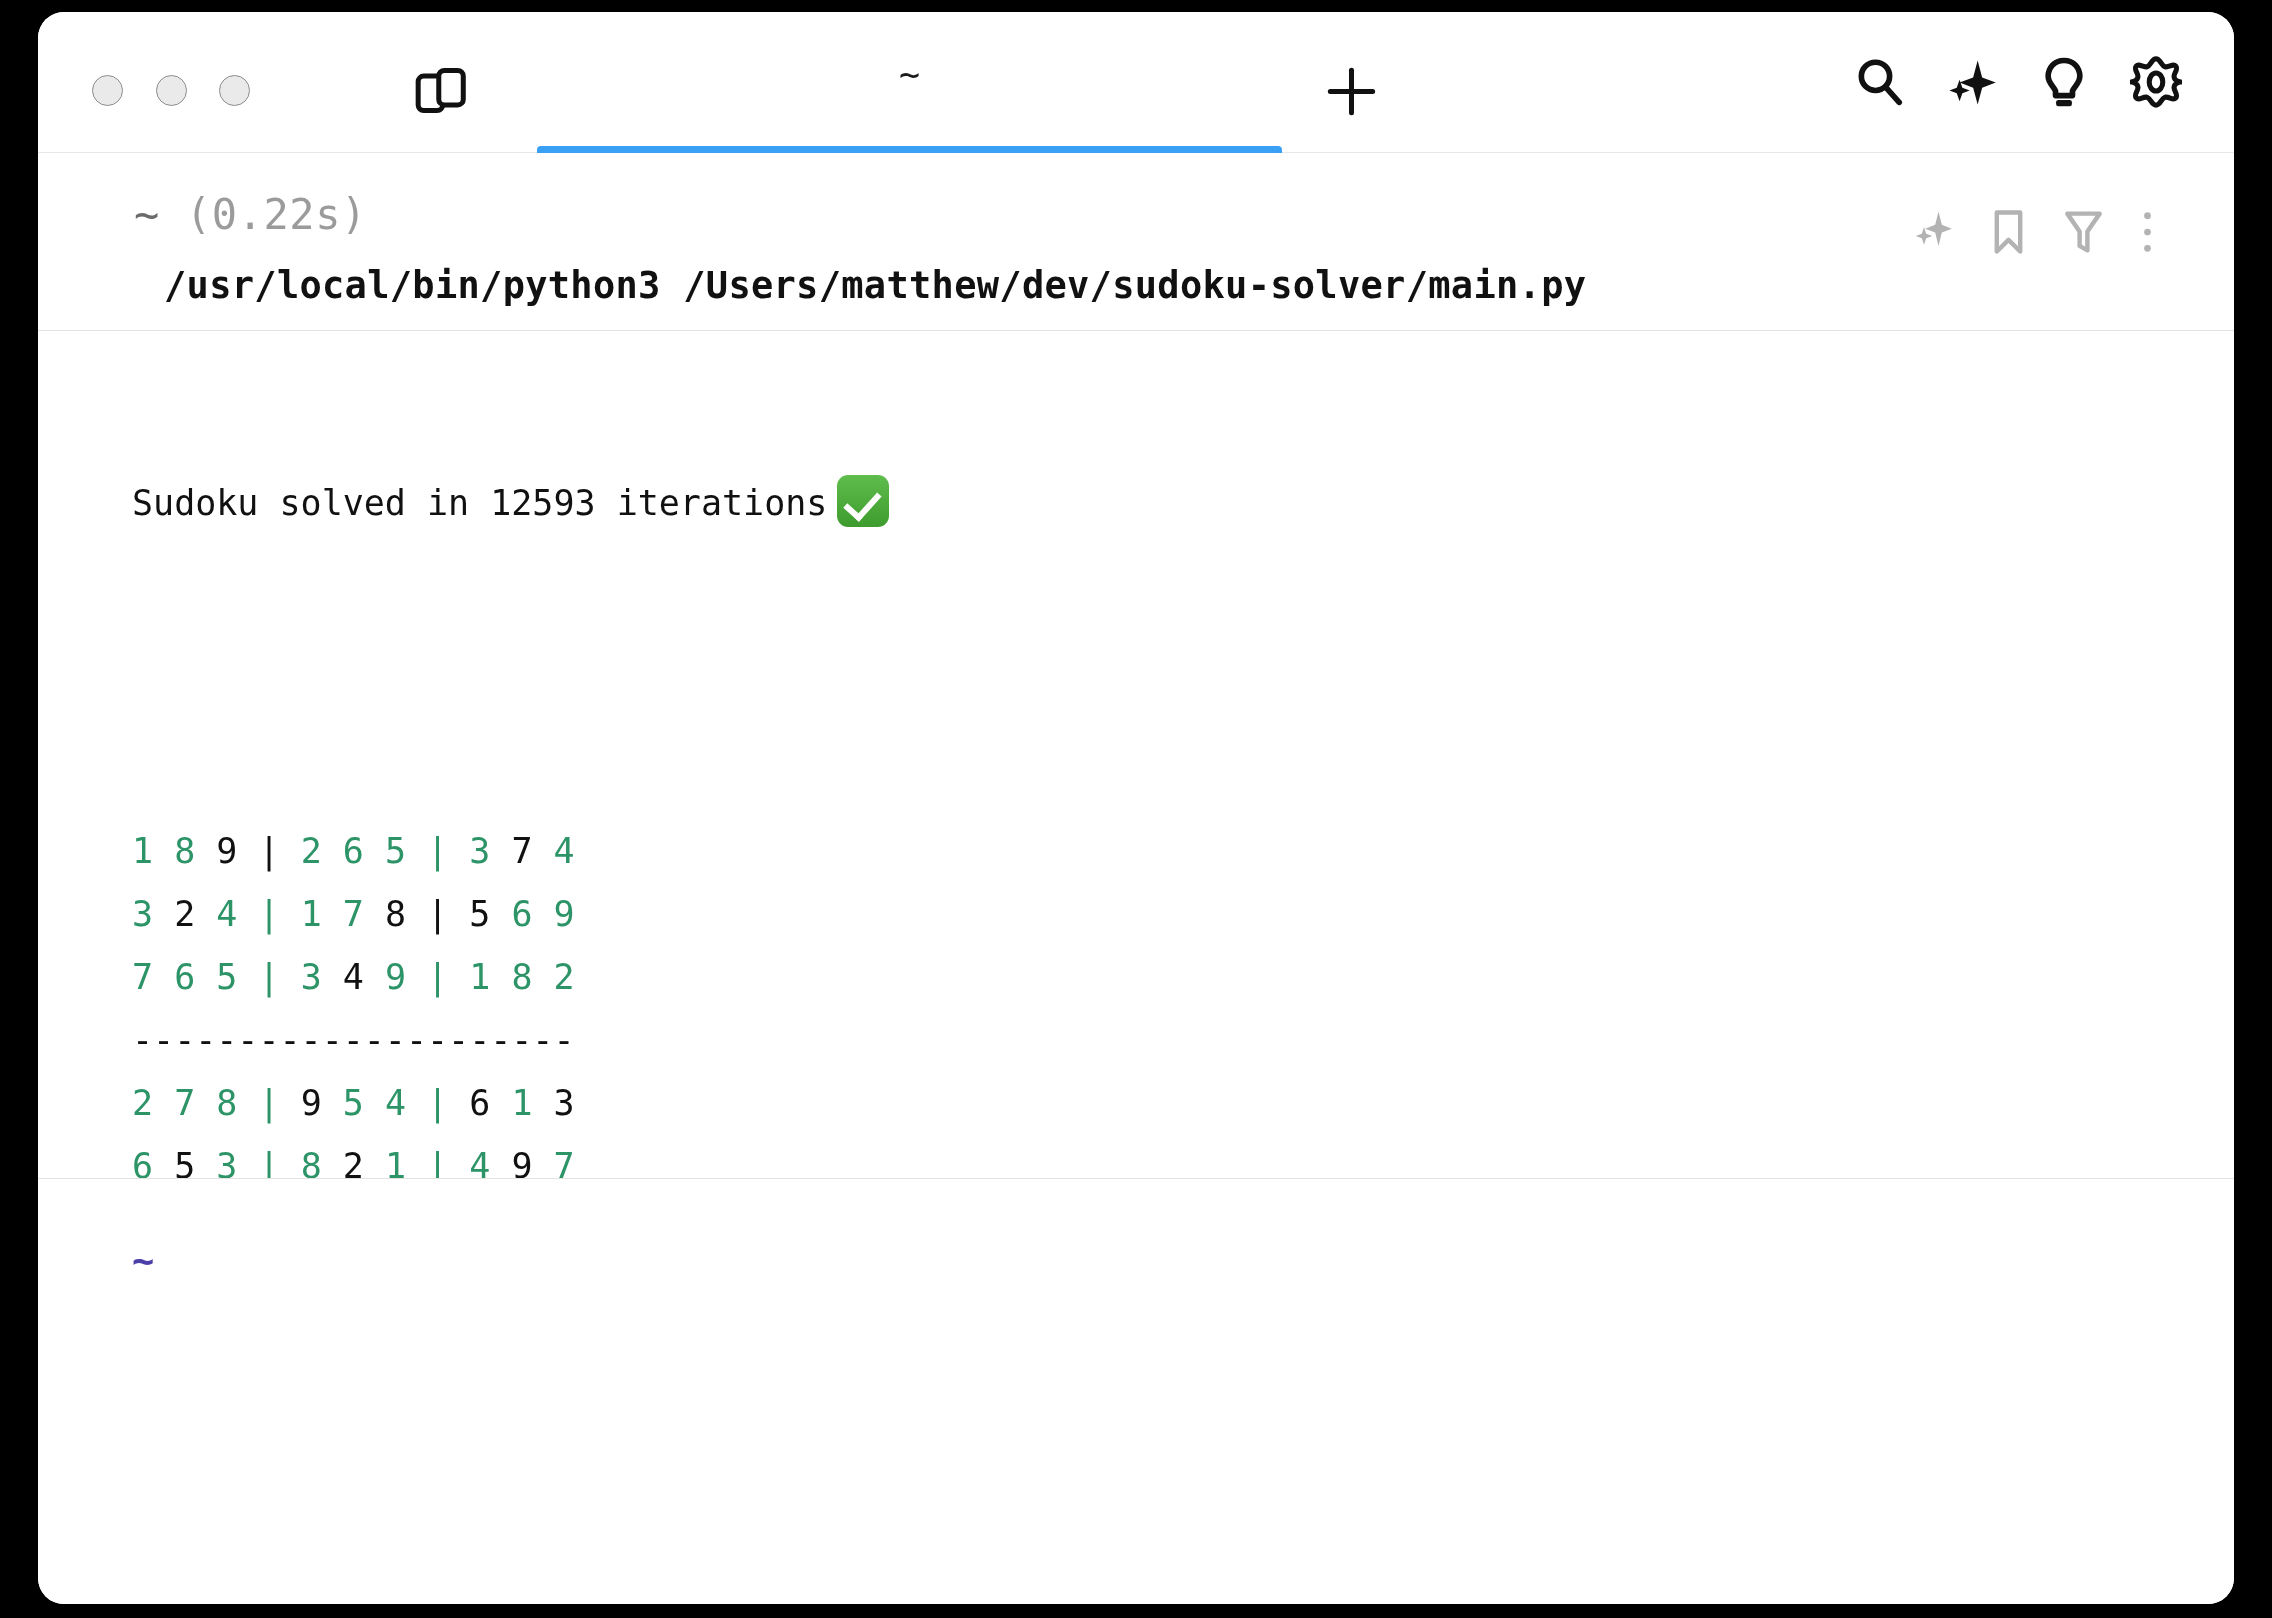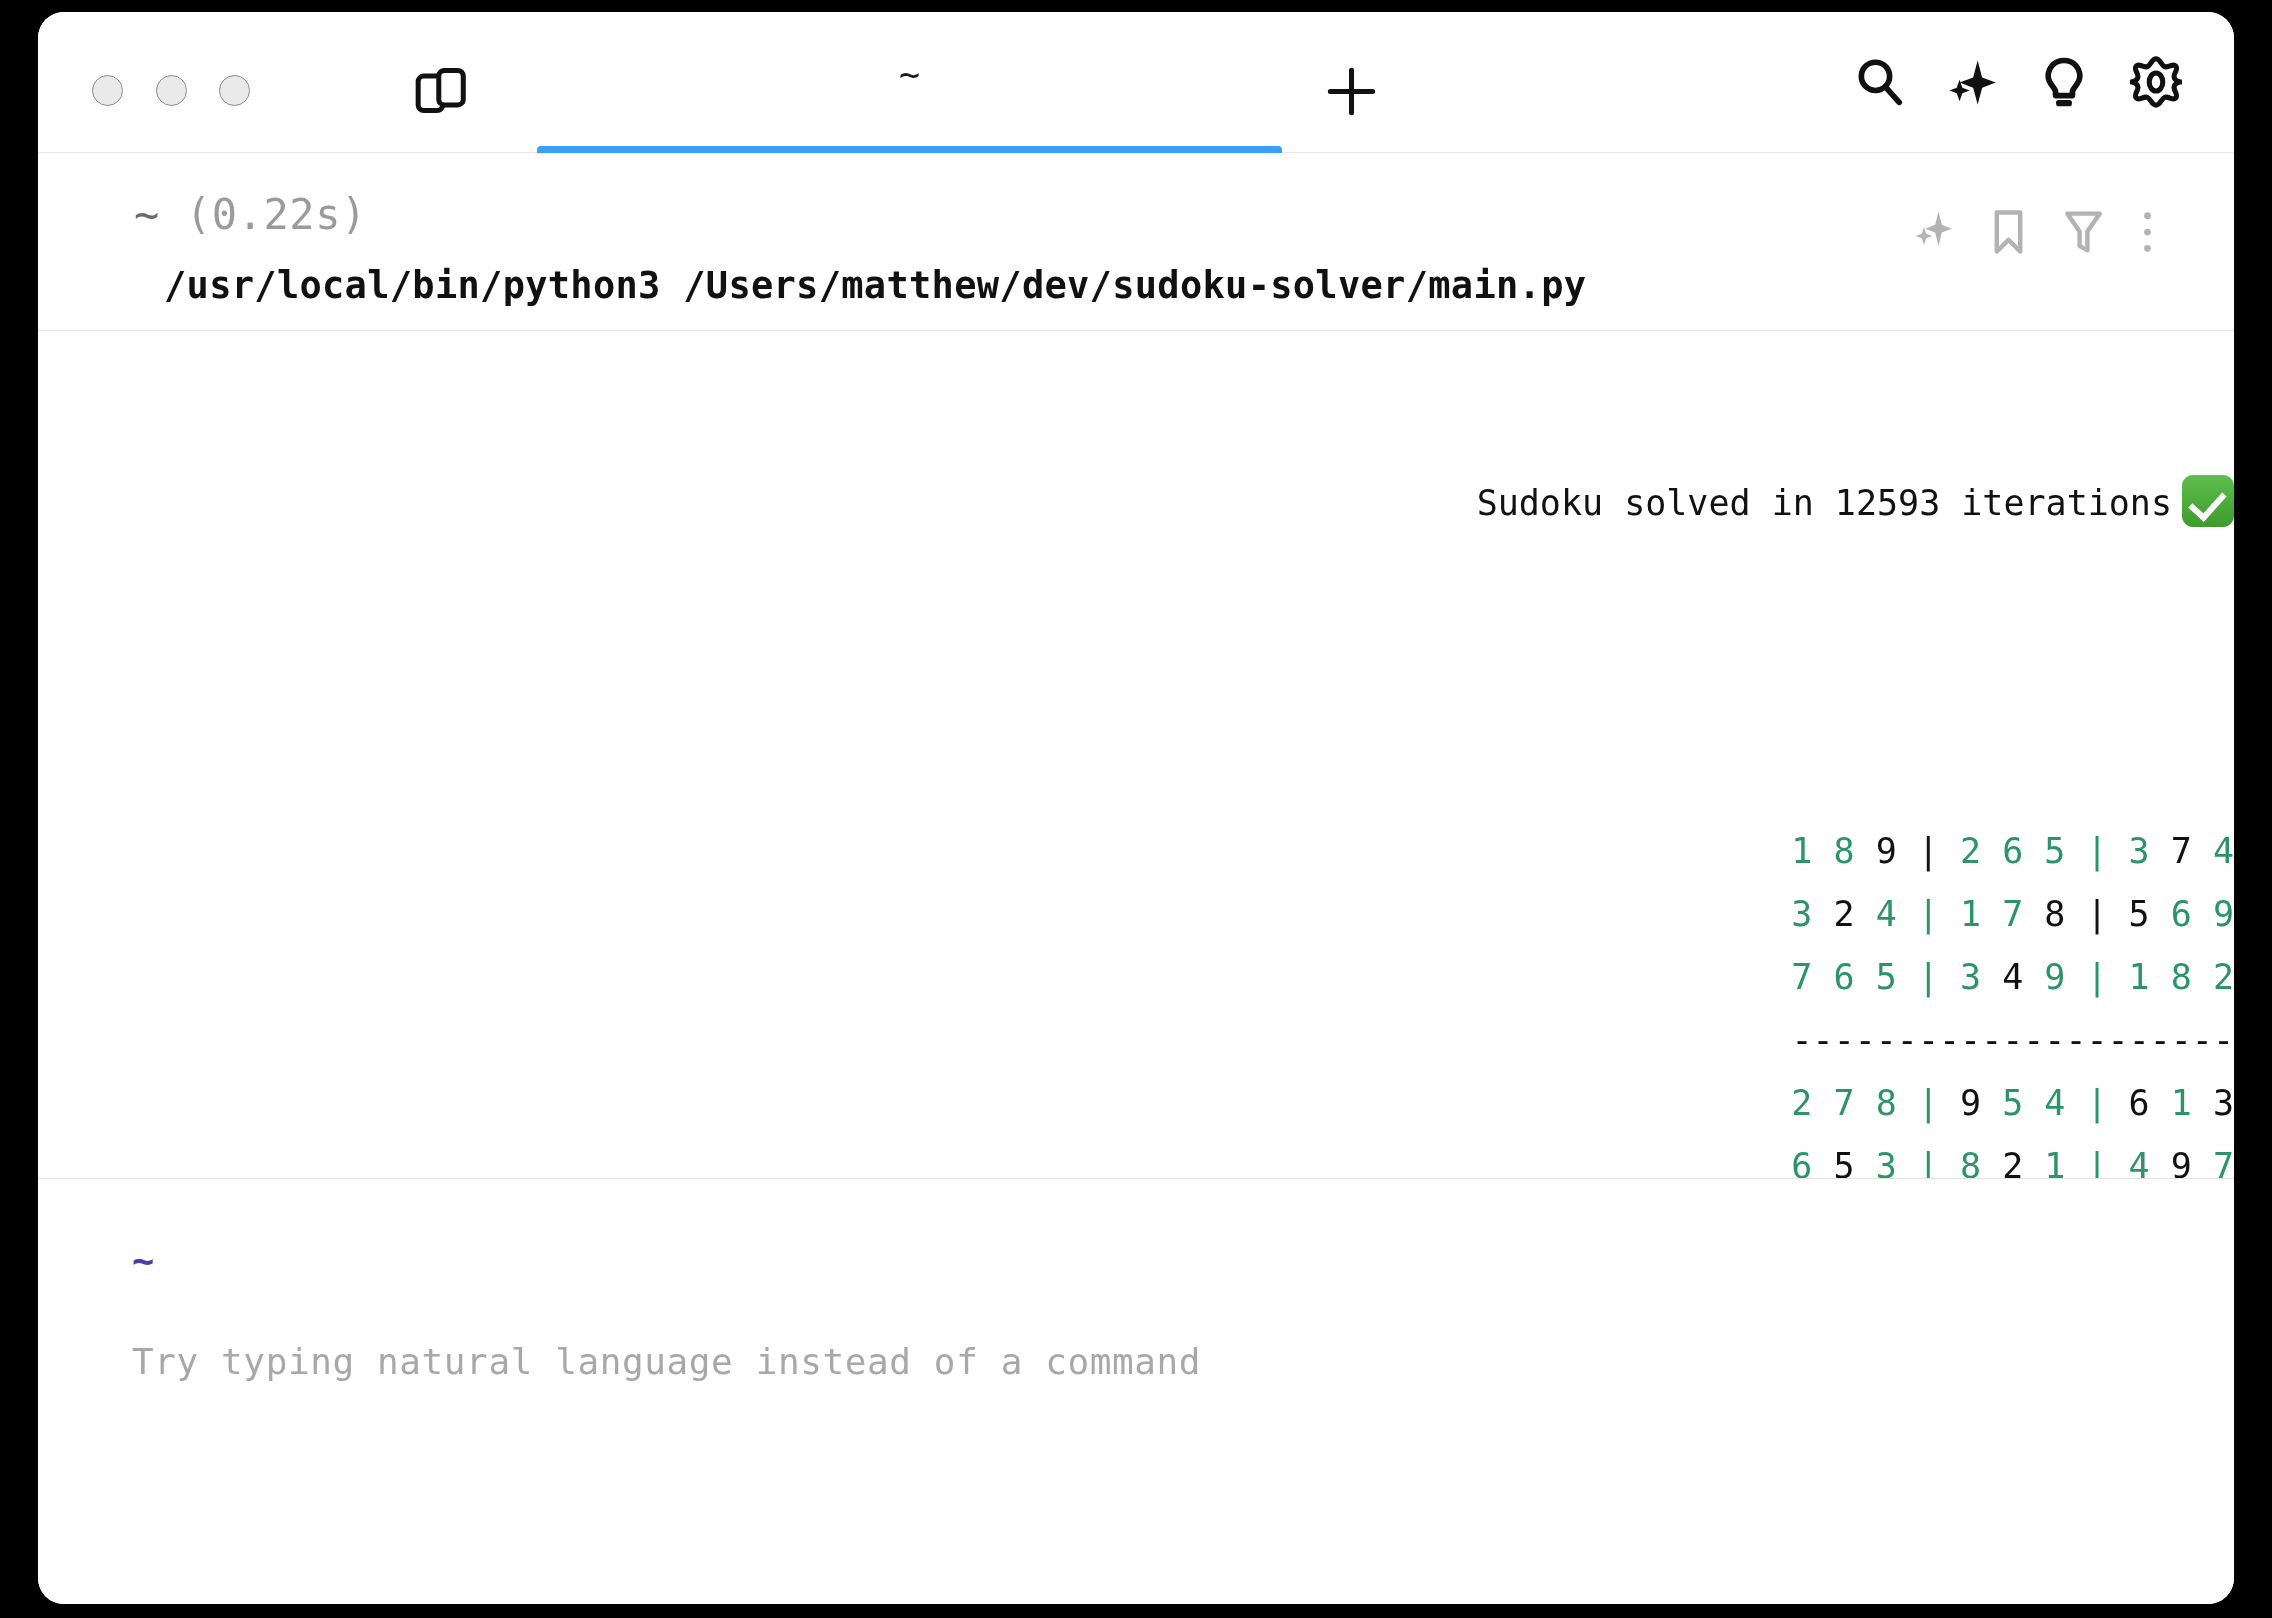--- a/index.html
+++ b/index.html
@@ -147,21 +147,21 @@
 
   .output {
     font-family: "DejaVu Sans Mono", monospace;
     font-size: 35px;
     line-height: 63px;
     color: #111111;
     padding: 15.7px 0 0 94px;
     white-space: pre;
     letter-spacing: 0px;
   }
-  .out-line { display: block; height: 63px; text-align: right; }
+  .out-line { display: block; height: 63px; }
   .out-line.spacer { height: 32.5px; }
   .g { color: #2d9468; }
   .k { color: #111111; }
   .emoji-check {
     display: inline-block;
     width: 52px; height: 52px;
     border-radius: 11.2px;
     background: linear-gradient(#5fbd4d, #3e9c2e);
     position: relative;
     vertical-align: -11.2px;
@@ -306,17 +306,16 @@
     <div class="output">
       <div class="out-line"><span>Sudoku solved in 12593 iterations</span><span class="emoji-check"></span></div>
       <div class="out-line spacer"></div>
       <div id="grid-target"><div class="out-line"><span class="g">1</span> <span class="g">8</span> <span class="k">9</span> <span class="k">|</span> <span class="g">2</span> <span class="g">6</span> <span class="g">5</span> <span class="g">|</span> <span class="g">3</span> <span class="k">7</span> <span class="g">4</span></div><div class="out-line"><span class="g">3</span> <span class="k">2</span> <span class="g">4</span> <span class="g">|</span> <span class="g">1</span> <span class="g">7</span> <span class="k">8</span> <span class="k">|</span> <span class="k">5</span> <span class="g">6</span> <span class="g">9</span></div><div class="out-line"><span class="g">7</span> <span class="g">6</span> <span class="g">5</span> <span class="g">|</span> <span class="g">3</span> <span class="k">4</span> <span class="g">9</span> <span class="g">|</span> <span class="g">1</span> <span class="g">8</span> <span class="g">2</span></div><div class="out-line">---------------------</div><div class="out-line"><span class="g">2</span> <span class="g">7</span> <span class="g">8</span> <span class="g">|</span> <span class="k">9</span> <span class="g">5</span> <span class="g">4</span> <span class="g">|</span> <span class="k">6</span> <span class="g">1</span> <span class="k">3</span></div><div class="out-line"><span class="g">6</span> <span class="k">5</span> <span class="g">3</span> <span class="g">|</span> <span class="g">8</span> <span class="k">2</span> <span class="g">1</span> <span class="g">|</span> <span class="g">4</span> <span class="k">9</span> <span class="g">7</span></div></div>
     </div>
 
   </div>
 
   <div class="prompt-area">
     <div class="prompt-symbol">~</div>
-    <div class="prompt-placeholder">Try typing natural language instead of a command</div>
   </div>
 
 </div>
 
 
 </body></html>

